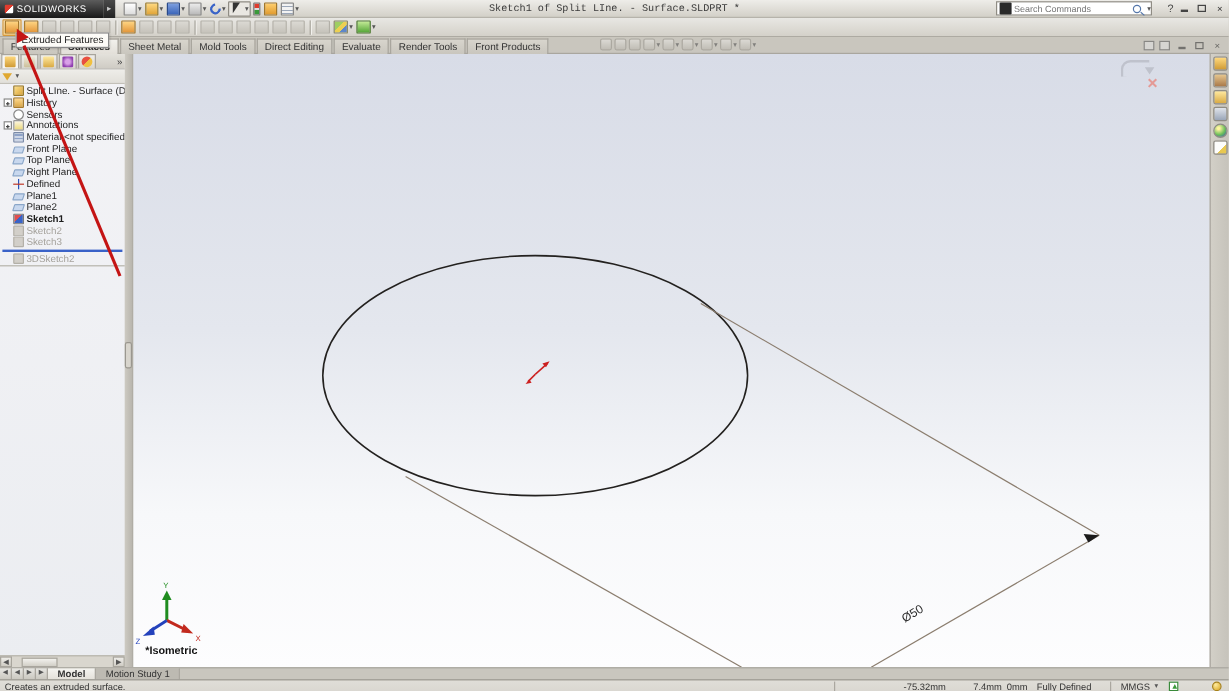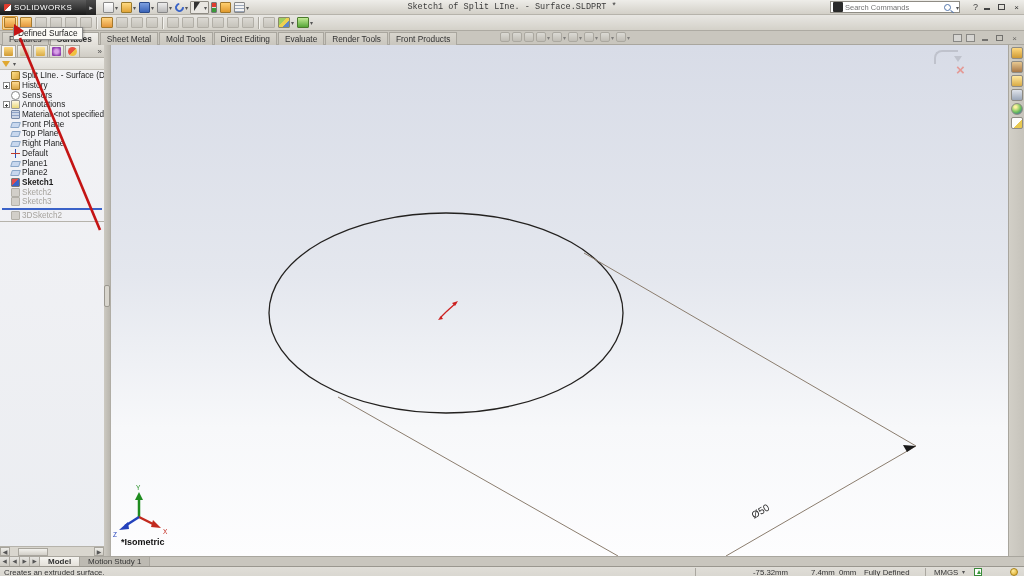--- a/index.html
+++ b/index.html
@@ -329,21 +329,21 @@
     <span class="wbtn">
         <span class="minbar"></span>
       </span>
     <span class="wbtn">
         <span class="restbox"></span>
       </span>
     <span class="wbtn">×</span>
   </div>
 </div>
 
-<div id="tooltip">Defined Surface</div>
+<div id="tooltip">Extruded Features</div>
 
 <div id="main">
 
   <div id="panel">
     <div id="panel-tabs">
         <span class="ptab active">
           <i class="pti pti-1"></i>
         </span>
         <span class="ptab">
           <i class="pti pti-2"></i>
@@ -400,21 +400,21 @@
           <span>Top Plane</span>
         </div>
         <div class="trow">
           <span class="noexp"></span>
           <i class="ti ti-plane"></i>
           <span>Right Plane</span>
         </div>
         <div class="trow">
           <span class="noexp"></span>
           <i class="ti ti-origin"></i>
-          <span>Default</span>
+          <span>Defined</span>
         </div>
         <div class="trow">
           <span class="noexp"></span>
           <i class="ti ti-plane"></i>
           <span>Plane1</span>
         </div>
         <div class="trow">
           <span class="noexp"></span>
           <i class="ti ti-plane"></i>
           <span>Plane2</span>

